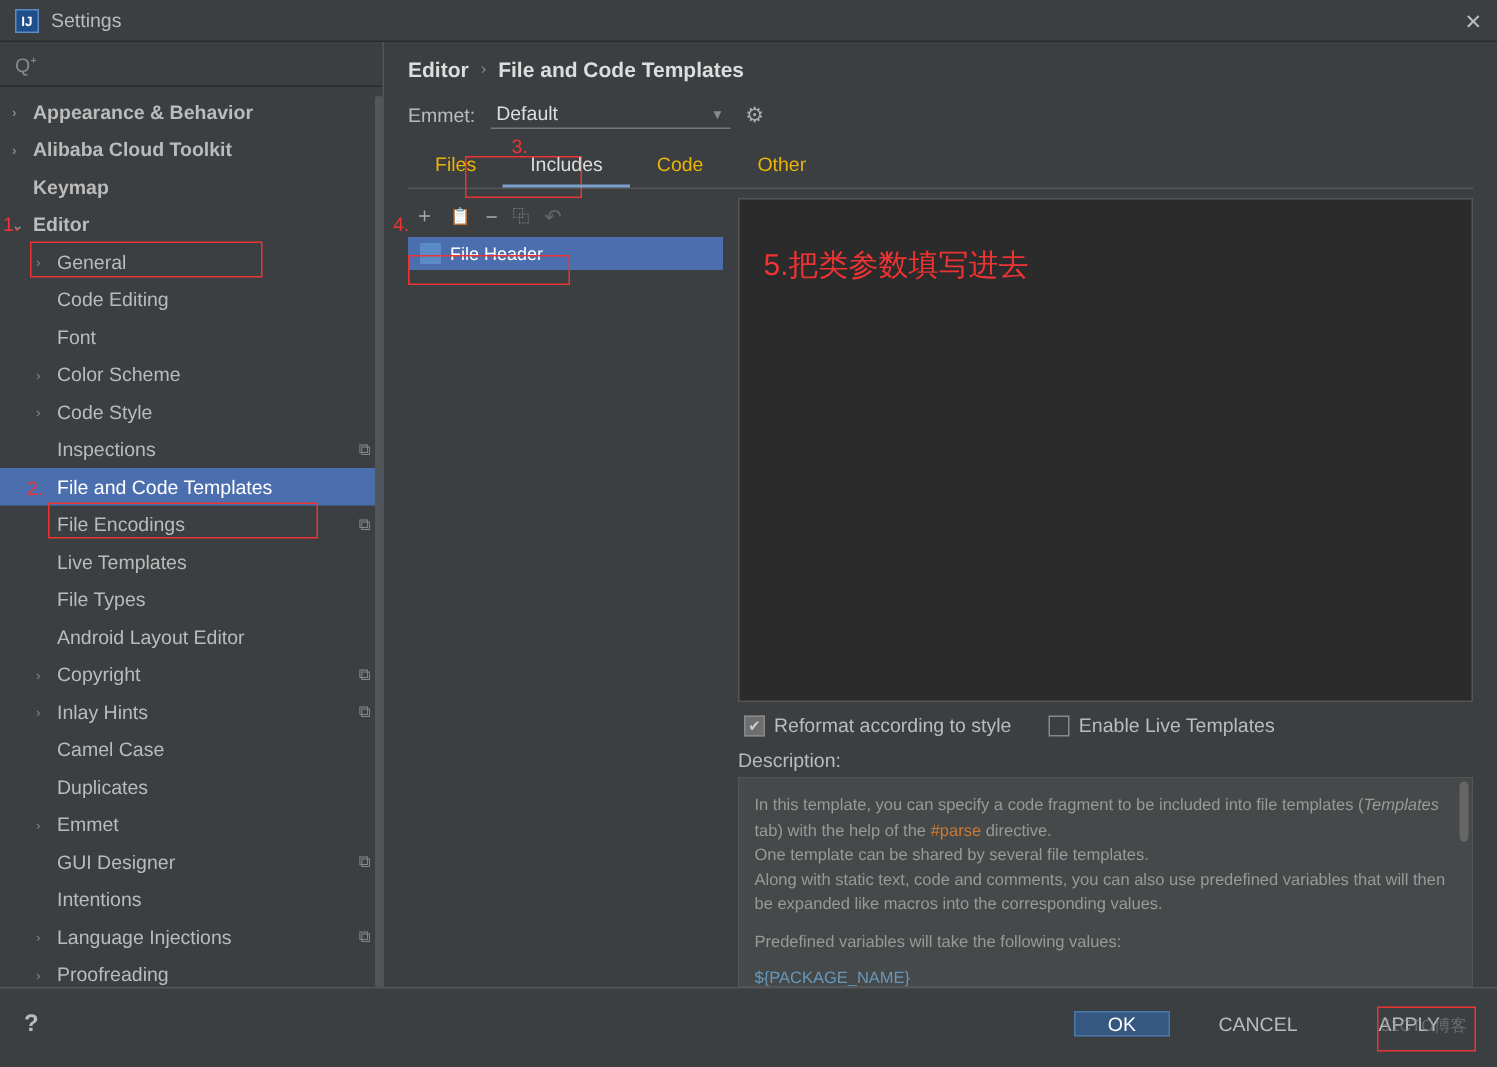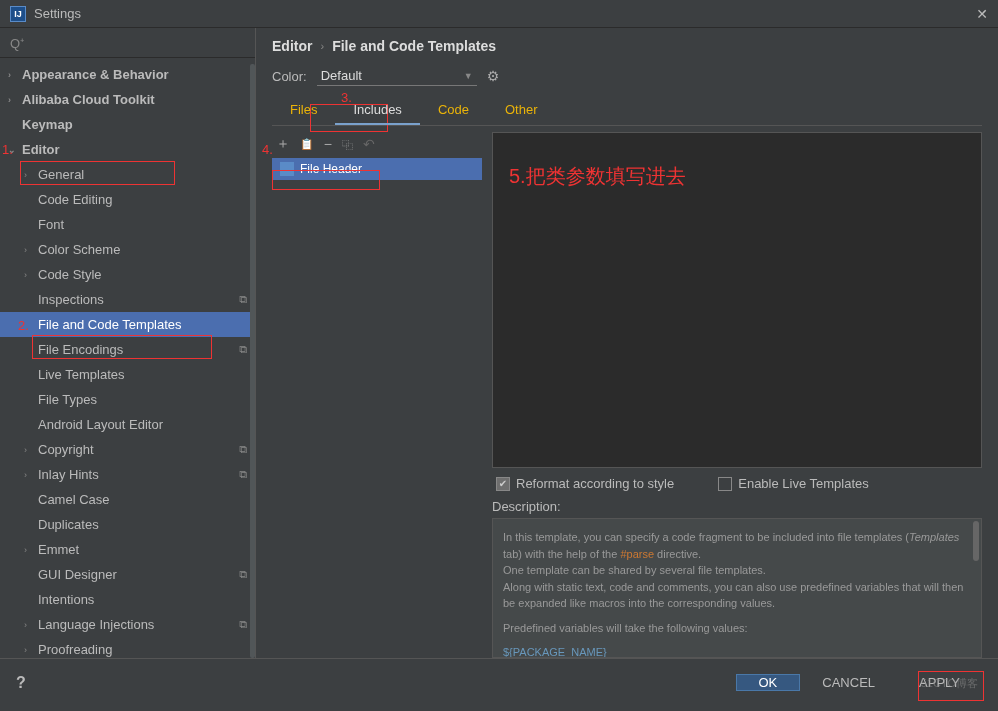--- a/index.html
+++ b/index.html
@@ -33,37 +33,37 @@
 .tab.active { border-bottom: 2px solid #7aa1cc; color: #ddd; }
 .panel-row { display: flex; gap: 10px; flex: 1; min-height: 0; }
 .left-panel { width: 210px; display: flex; flex-direction: column; }
 .toolbar { display: flex; gap: 10px; height: 24px; align-items: center; padding-left: 4px; }
 .toolbar span { color: #aaa; font-size: 14px; cursor: pointer; }
 .template-list { flex: 1; background: #3c3f41; border: none; margin-top: 2px; }
 .template-item { display: flex; align-items: center; height: 22px; padding-left: 8px; gap: 6px; background: #4b6eaf; color: #fff; font-size: 12px; }
 .tmpl-icon { width: 14px; height: 14px; background: #5a8bc7; display: inline-block; }
 .right-panel { flex: 1; display: flex; flex-direction: column; }
 .editor-area { flex: 1; background: #2b2b2b; border: 1px solid #555; position: relative; min-height: 250px; }
-.check-row { display: flex; align-items: flex-end; gap: 44px; padding: 8px 4px; font-size: 13px; }
+.check-row { display: flex; align-items: flex-end; gap: 25px; padding: 8px 4px; font-size: 13px; }
 .check { display: flex; align-items: center; gap: 6px; }
 .checkbox { width: 14px; height: 14px; border: 1px solid #888; display: inline-flex; align-items: center; justify-content: center; font-size: 10px; }
 .checkbox.checked { background: #6e6e6e; color: #ccc; }
 .checkbox.checked::after { content: "✔"; }
 .desc-label { font-size: 13px; color: #bbb; margin-bottom: 4px; }
 .desc-box { background: #45494a; border: 1px solid #555; padding: 10px; height: 140px; overflow-y: auto; font-size: 11px; line-height: 1.5; color: #999; position: relative; }
 .desc-box .em { font-style: italic; }
 .desc-box .kw { color: #cc7832; }
 .desc-box .var { color: #6897bb; }
 .desc-table { display: grid; grid-template-columns: 160px 1fr; gap: 6px 10px; margin-top: 8px; }
 .desc-scroll { position: absolute; right: 2px; top: 2px; bottom: 2px; width: 6px; }
 .desc-scroll-thumb { background: #666; height: 40px; border-radius: 3px; }
 .footer { height: 48px; border-top: 1px solid #555; display: flex; align-items: center; padding: 0 16px; }
 .help { color: #bbb; font-size: 16px; font-weight: bold; }
 .spacer { flex: 1; }
-.btn { padding: 0 22px; font-size: 13px; cursor: pointer; border: none; background: transparent; color: #bbb; }
+.btn { padding: 0 22px; margin-left: 10px; font-size: 13px; cursor: pointer; border: none; background: transparent; color: #bbb; }
 .btn.primary { background: #365880; color: #fff; border: 1px solid #4a78a8; }
 .watermark { position: absolute; right: 20px; bottom: 20px; color: #888; font-size: 11px; opacity: 0.6; }
 </style>
 </head>
 <body>
 
 <div class="titlebar">
   <div class="app-icon">IJ</div>
   <div class="title">Settings</div>
   <div class="close-x">✕</div>
@@ -185,21 +185,21 @@
     <div class="redbox" style="left:32px; top:307px; width:180px; height:24px;"></div>
   </div>
 
   <div class="main">
     <div class="bc">
       <span>Editor</span>
       <span class="sep">›</span>
       <span>File and Code Templates</span>
     </div>
     <div class="scheme-row">
-      <span>Color:</span>
+      <span>Emmet:</span>
       <div class="scheme-select">
         <span>Default</span>
         <span style="font-size:9px;color:#888;">▼</span>
       </div>
       <span class="gear">⚙</span>
     </div>
     <span class="redlabel" style="left:85px; top:62px;">3.</span>
     <div class="redbox" style="left:54px; top:76px; width:78px; height:28px;"></div>
 
     <div class="tabs" id="tabs">

